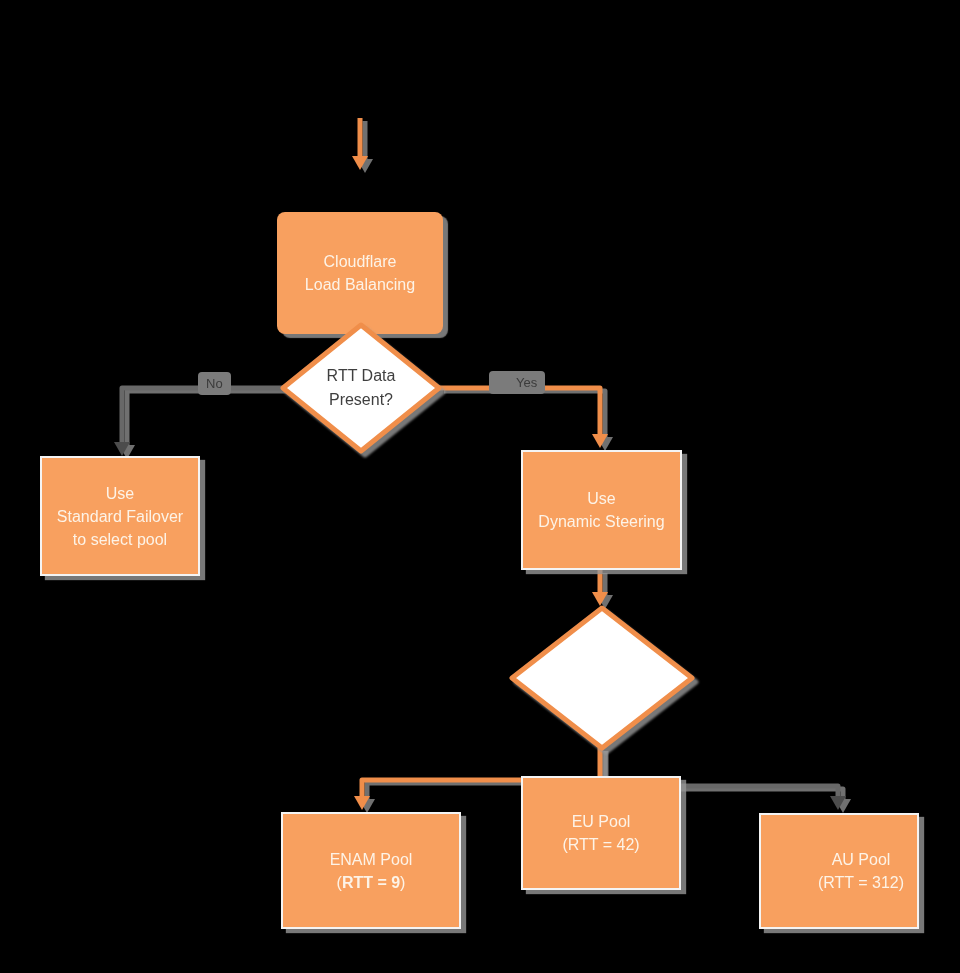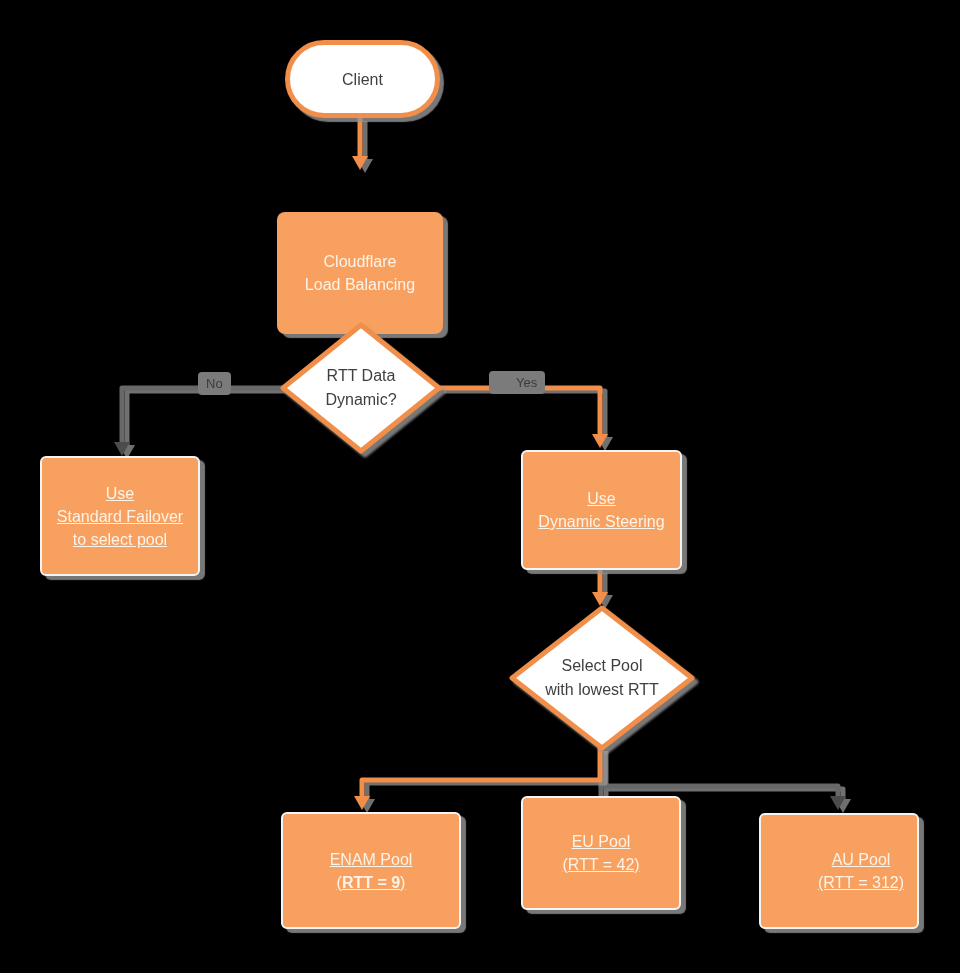--- a/index.html
+++ b/index.html
@@ -44,22 +44,21 @@
     box-shadow: 4px 4px 1px rgba(150,150,150,0.8);
   }
   .orange-box {
     background: var(--orange-fill);
     border-radius: 8px;
     color: var(--text-light);
     box-shadow: 5px 4px 1px rgba(150,150,150,0.8);
   }
   .white-edge {
     border: 2px solid #f4f4f4;
-    border-radius: 6px;
-    text-decoration: underline;
+    border-radius: 0;
   }
   .diamond-svg { position: absolute; overflow: visible; }
   .diamond-label {
     position: absolute;
     display: flex;
     flex-direction: column;
     align-items: center;
     justify-content: center;
     text-align: center;
     color: var(--text-dark);
@@ -104,67 +103,60 @@
     </g>
     <g class="edge-shadow" fill="#F08E4A" stroke="none">
       <polygon points="352,156 368,156 360,170"></polygon>
       <polygon points="352,309 368,309 360,323"></polygon>
       <polygon points="592,434 608,434 600,448"></polygon>
       <polygon points="592,592 608,592 600,606"></polygon>
       <polygon points="354,796 370,796 362,810"></polygon>
     </g>
   </svg>
 
-  <div class="node pill" style="left:285px; top:40px; width:155px; height:78px;">
-    <span>Client</span>
-  </div>
 
   <div class="node orange-box" style="left:277px; top:170px; width:166px; height:122px;margin-top:42px;">
     <span>Cloudflare</span>
     <span>Load Balancing</span>
   </div>
 
   <svg class="diamond-svg shape-shadow" style="left:278px; top:320px;" width="166" height="136" xmlns="http://www.w3.org/2000/svg">
     <polygon points="83,5 161,68 83,131 5,68" fill="#ffffff" stroke="#F08E4A" stroke-width="5" stroke-linejoin="round"></polygon>
   </svg>
   <div class="diamond-label" style="left:283px; top:325px; width:156px; height:126px;">
     <span>RTT Data</span>
-    <span>Dynamic?</span>
+    <span>Present?</span>
   </div>
 
   <div class="edge-badge" style="left:198px; top:372px;">No</div>
   <div class="edge-badge" style="left:489px; top:371px;padding-left:27px;">Yes</div>
 
   <div class="node orange-box white-edge" style="left:40px; top:456px; width:160px; height:120px;">
     <span>Use</span>
     <span>Standard Failover</span>
     <span>to select pool</span>
   </div>
 
   <div class="node orange-box white-edge" style="left:521px; top:450px; width:161px; height:120px;">
     <span>Use</span>
     <span>Dynamic Steering</span>
   </div>
 
   <svg class="diamond-svg shape-shadow" style="left:507px; top:603px;" width="190" height="152" xmlns="http://www.w3.org/2000/svg">
     <polygon points="95,5 185,75 95,145 5,75" fill="#ffffff" stroke="#F08E4A" stroke-width="5" stroke-linejoin="round"></polygon>
   </svg>
-  <div class="diamond-label" style="left:512px; top:608px; width:180px; height:140px;">
-    <span>Select Pool</span>
-    <span>with lowest RTT</span>
-  </div>
 
   <div class="node orange-box white-edge" style="left:281px; top:812px; width:180px; height:117px;">
     <span>ENAM Pool</span>
     <span>
       <span>(</span><span class="bold">RTT = 9</span><span>)</span>
     </span>
   </div>
 
-  <div class="node orange-box white-edge" style="left:521px; top:796px; width:160px; height:114px;">
+  <div class="node orange-box white-edge" style="left:521px; top:776px; width:160px; height:114px;">
     <span>EU Pool</span>
     <span>(RTT = 42)</span>
   </div>
 
   <div class="node orange-box white-edge" style="left:759px; top:813px; width:160px; height:116px;padding-left:44px;">
     <span>AU Pool</span>
     <span>(RTT = 312)</span>
   </div>
 
 </div>

